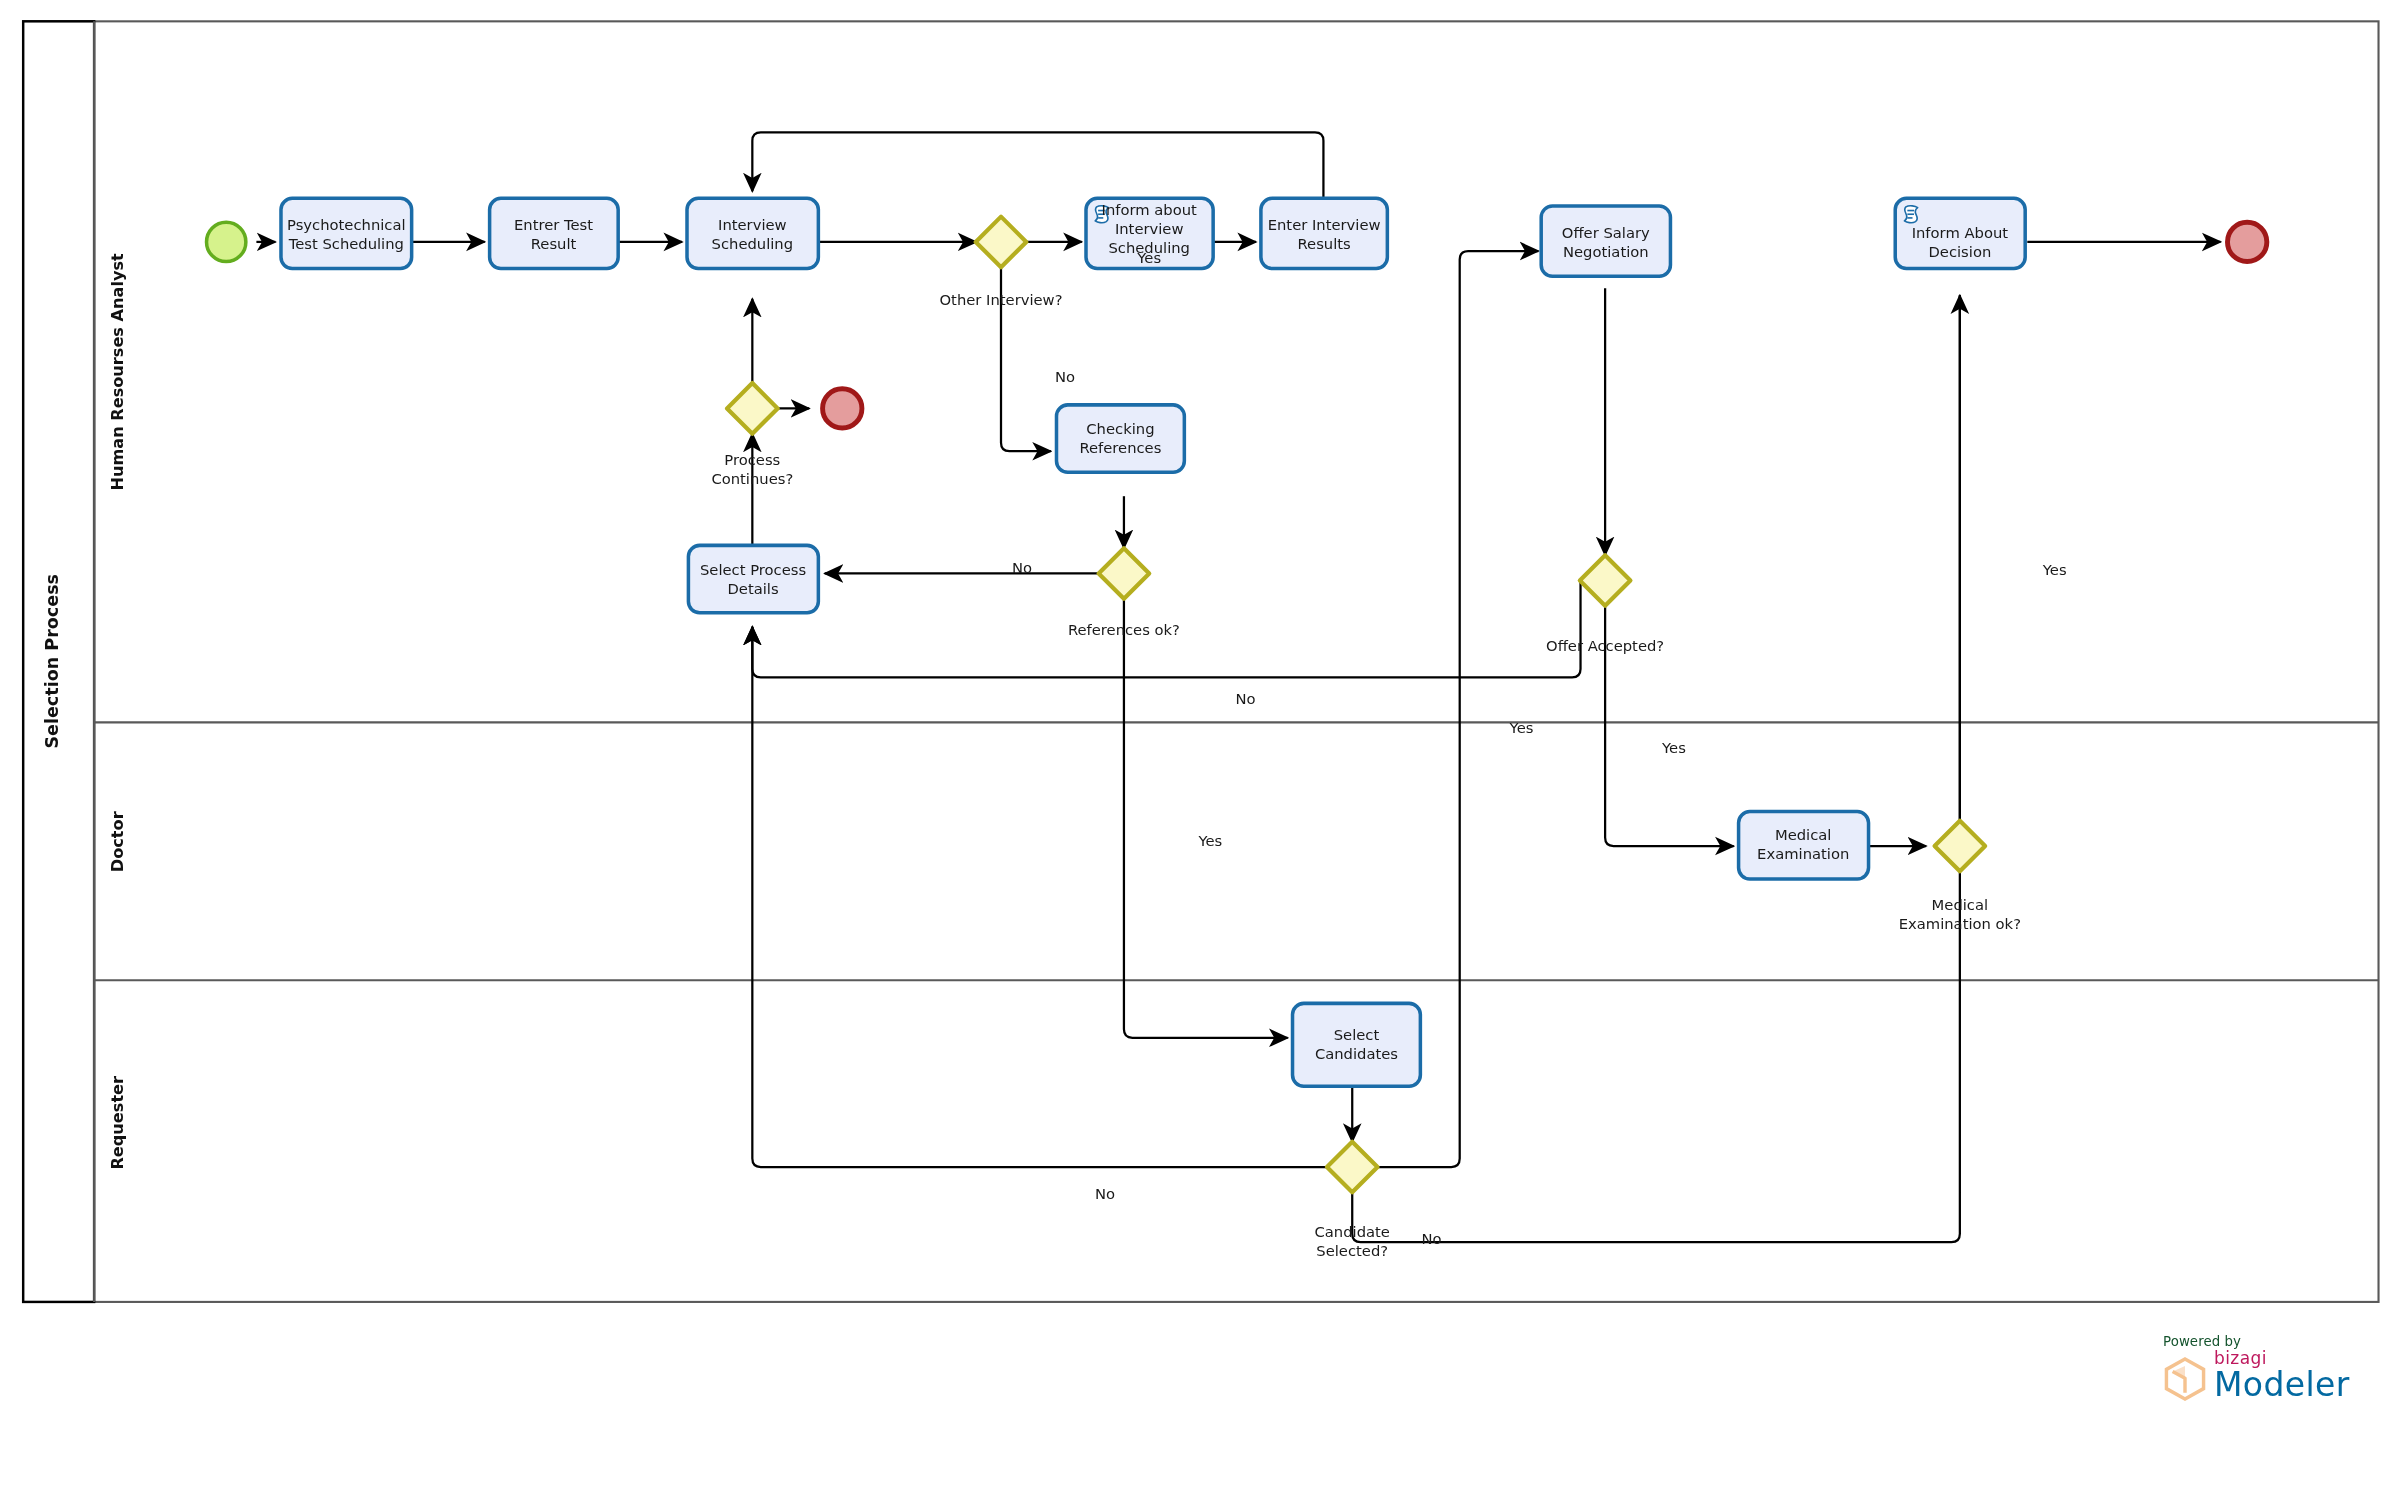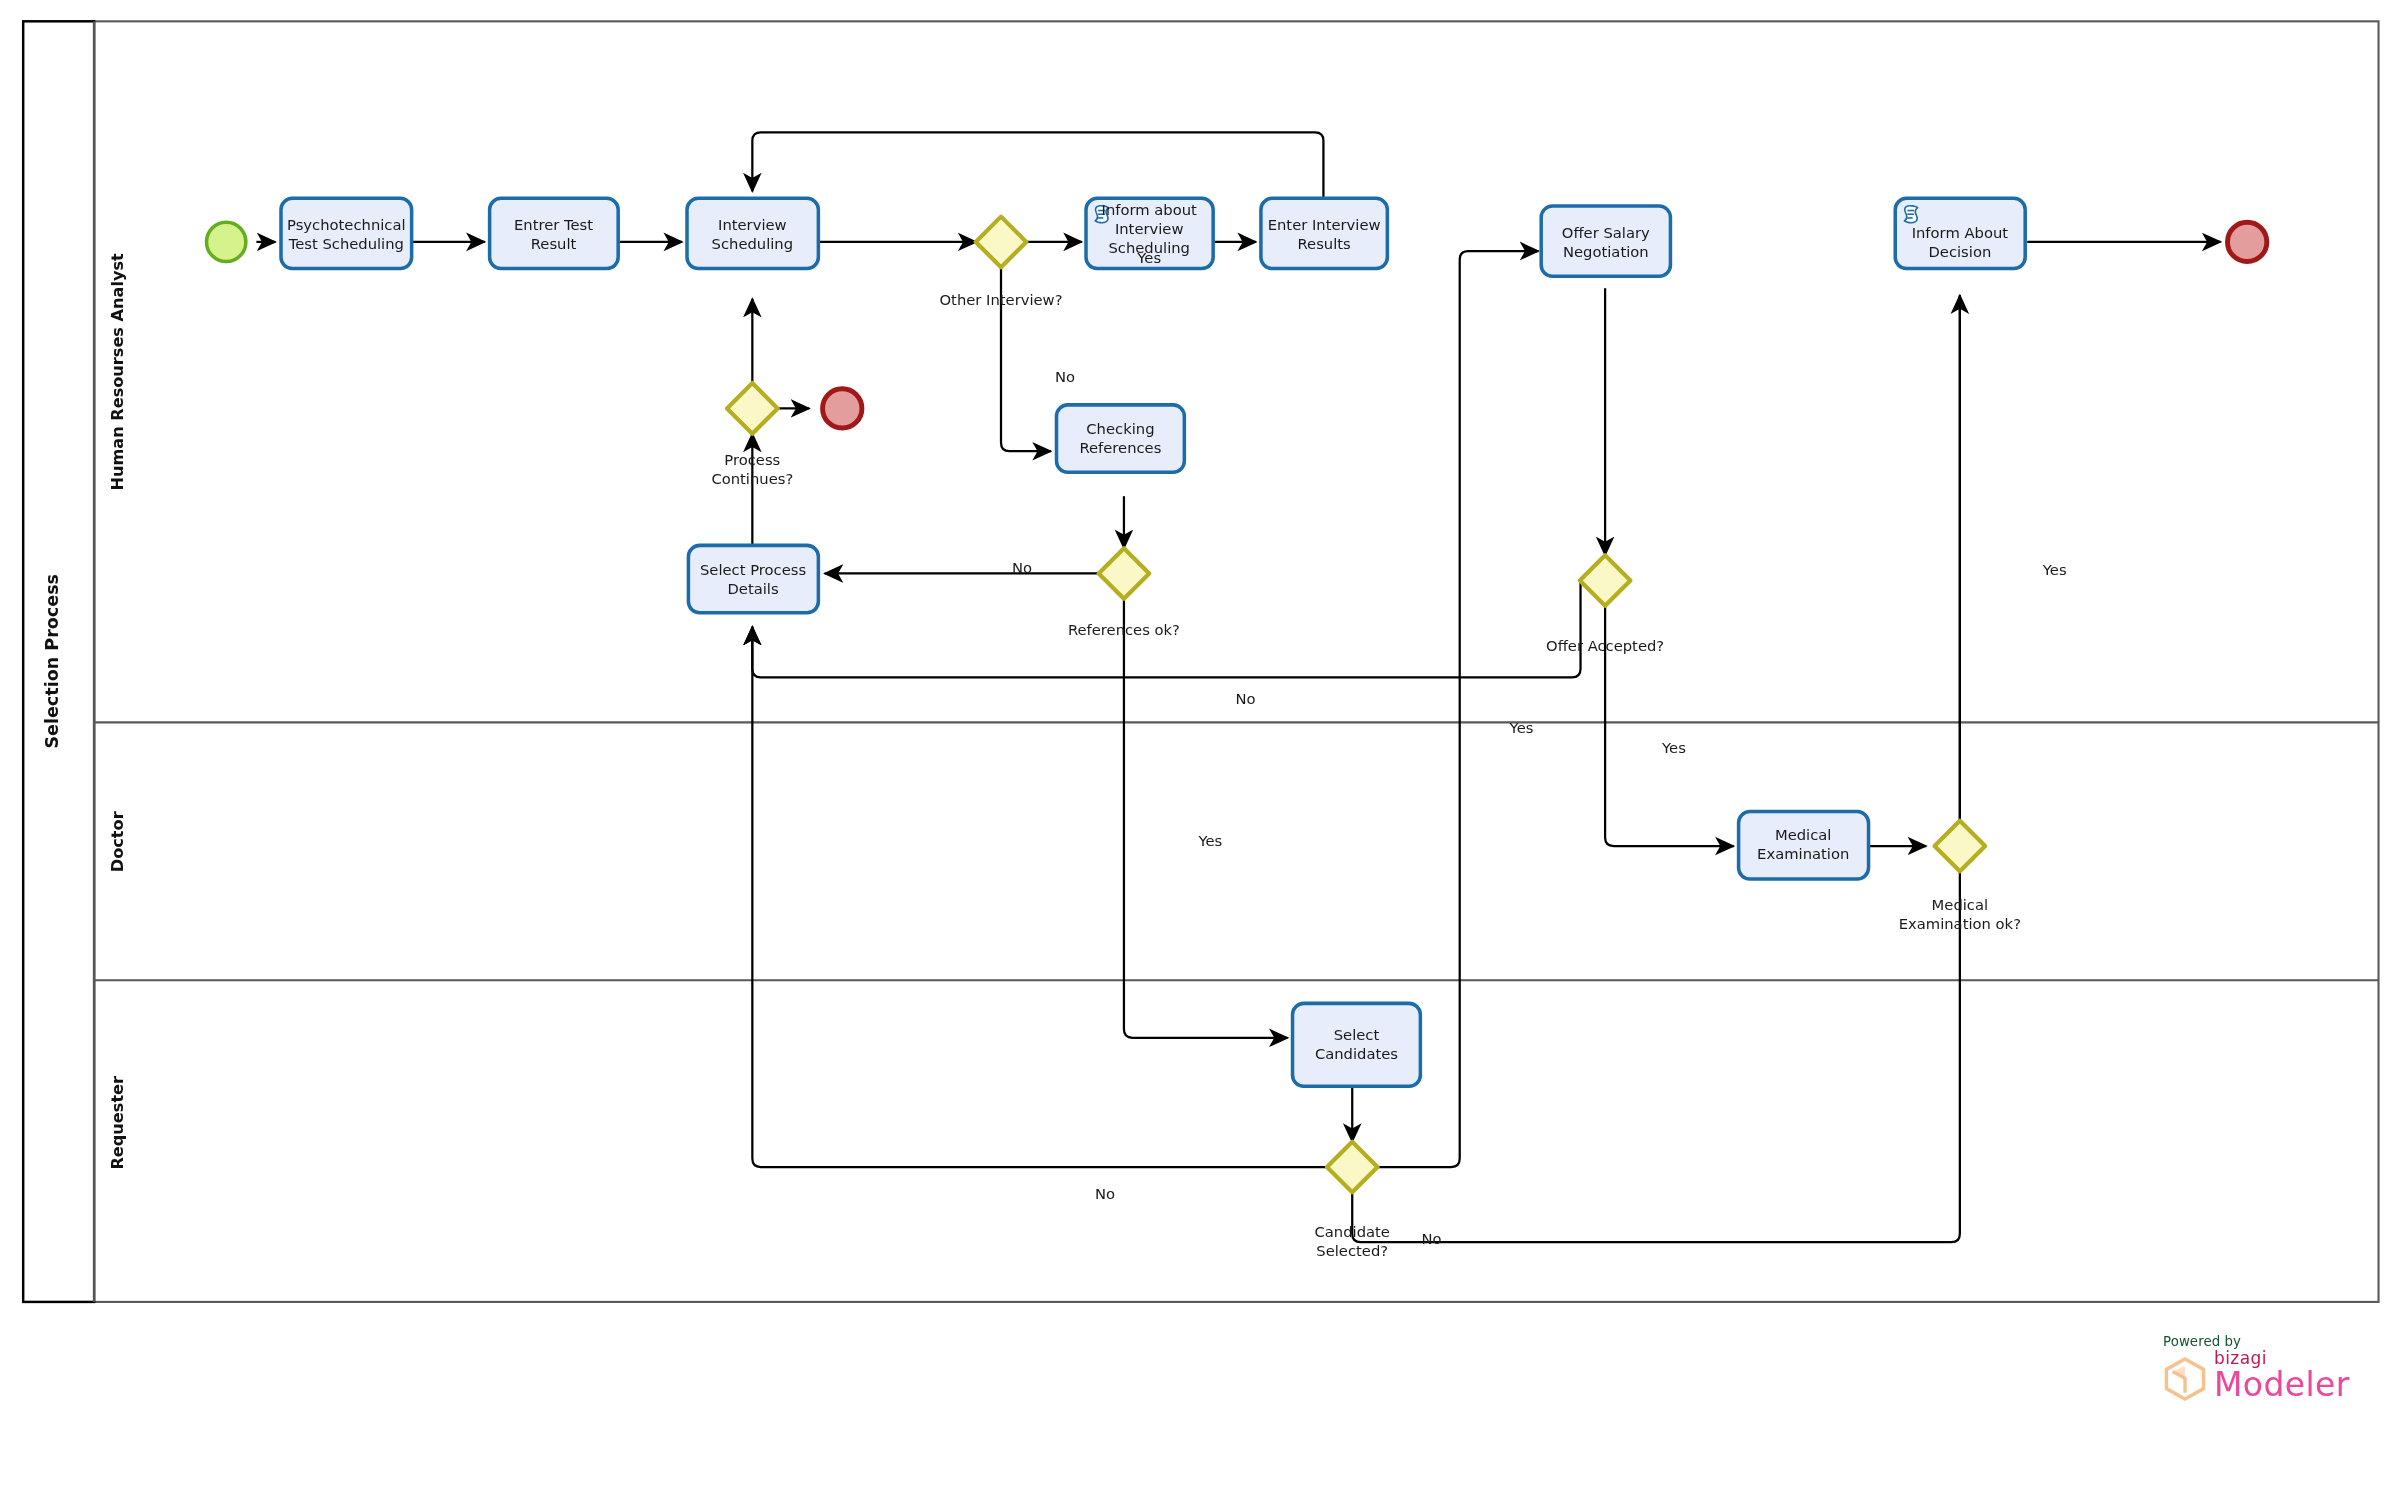--- a/index.html
+++ b/index.html
@@ -6,21 +6,21 @@
   html,body{margin:0;padding:0;background:#ffffff;}
   body{width:2401px;height:1508px;position:relative;overflow:hidden;
        font-family:"DejaVu Sans","Liberation Sans",sans-serif;}
   #canvas{position:absolute;inset:0;width:2401px;height:1508px;}
   .logo{position:absolute;left:2163px;top:1334px;width:211px;height:84px;}
   .logo .pb{font-family:"DejaVu Sans","Liberation Sans",sans-serif;font-size:13.3px;color:#14532d;letter-spacing:0.1px;}
   .logo .row{display:flex;align-items:flex-end;gap:7px;margin-top:1.4px;}
   .logo .mark{width:44px;height:44px;flex:0 0 auto;}
   .logo .wordwrap{display:flex;flex-direction:column;line-height:1;}
   .logo .biz{font-size:17px;color:#be185d;letter-spacing:0.4px;font-family:"DejaVu Sans","Liberation Sans",sans-serif;}
-  .logo .mod{font-size:33px;color:#ec4899;letter-spacing:0.4px;margin-top:0.7px;font-family:"DejaVu Sans","Liberation Sans",sans-serif;}
+  .logo .mod{font-size:33px;color:#0369a1;letter-spacing:0.4px;margin-top:0.7px;font-family:"DejaVu Sans","Liberation Sans",sans-serif;}
 </style>
 </head>
 <body>
 
 <svg id="canvas" viewBox="0 0 3418 2146" xmlns="http://www.w3.org/2000/svg">
   <defs>
     <marker id="arrow" viewBox="0 0 10 10" refX="9.2" refY="5" markerWidth="9" markerHeight="9" orient="auto-start-reverse">
       <path d="M0,0.4 L10,5 L0,9.6 L2.6,5 Z" fill="#000"></path>
     </marker>
   </defs>

